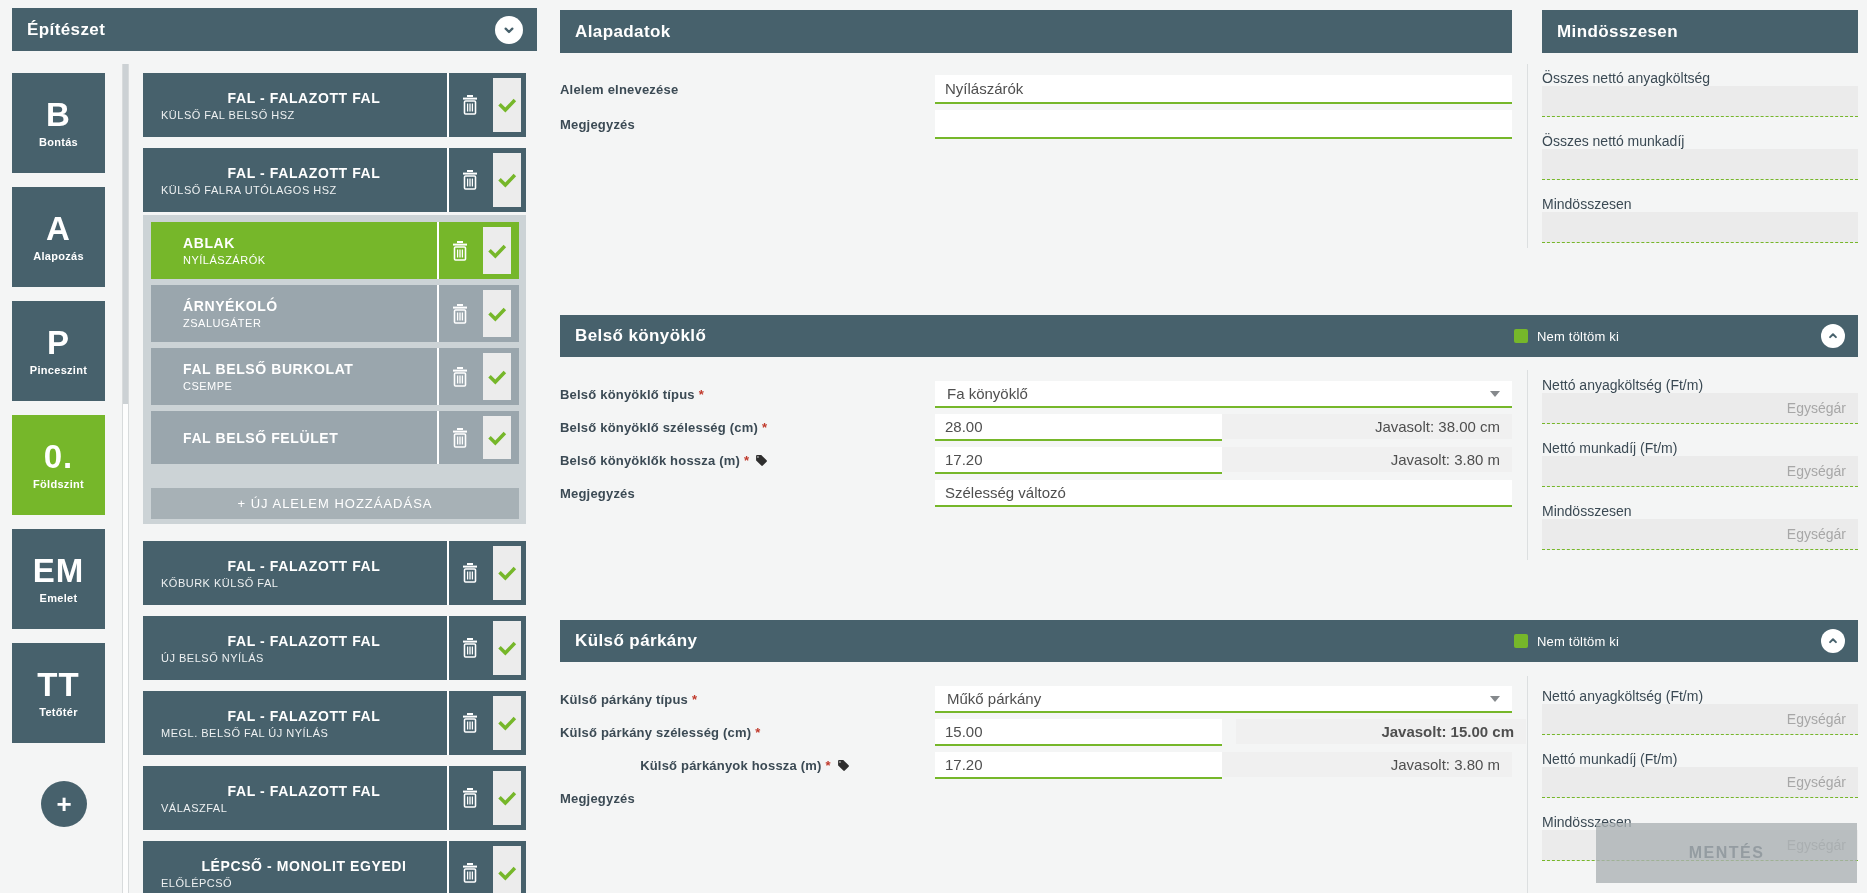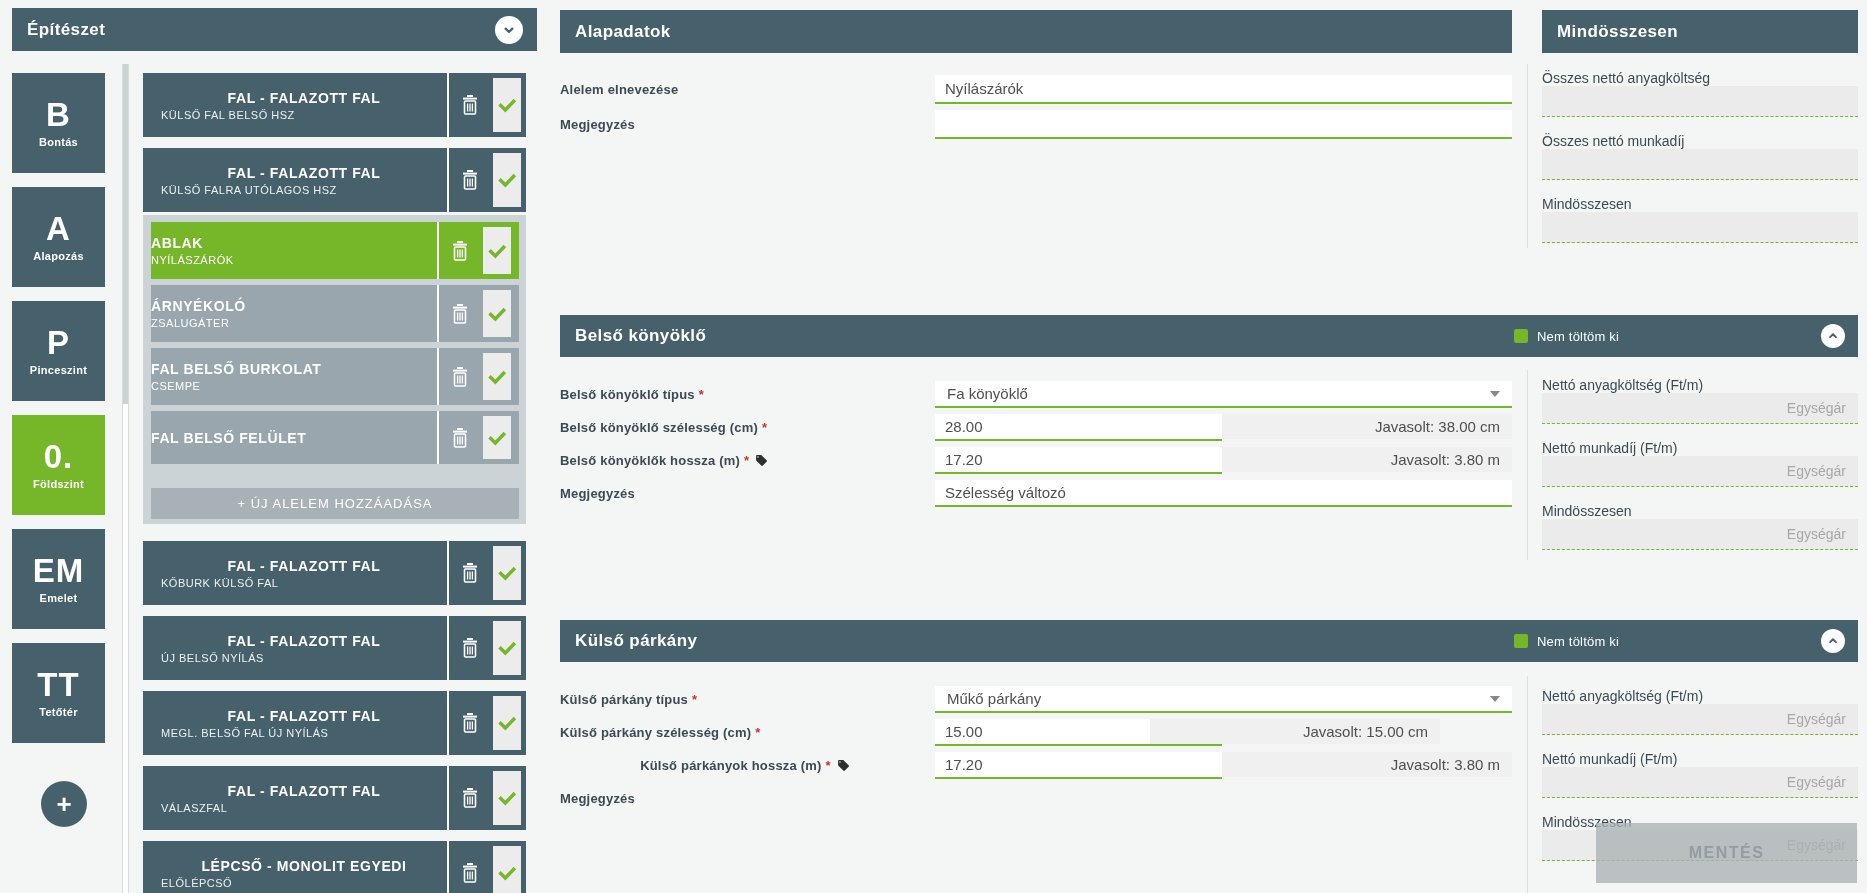--- a/index.html
+++ b/index.html
@@ -37,21 +37,21 @@
   .itm .s { font-size:11px; letter-spacing:.5px; margin-top:3px; color:#eef1f2; white-space:nowrap; }
   .itm .sep { width:2px; background:#fff; }
   .itm .trash { width:42px; display:flex; align-items:center; justify-content:center; cursor:pointer; }
   .itm .chk { width:28px; margin:5px 5px 5px 2px; background:#ececec; display:flex; align-items:center;
               justify-content:center; cursor:pointer; }
 
   .grp { position:absolute; left:143px; top:215px; width:383px; height:309px; background:#ccd3d6; }
   .sub { position:absolute; left:8px; width:368px; background:#9aa6ad; color:#fff; display:flex;
          align-items:stretch; cursor:pointer; }
   .sub.active { background:#76b72a; }
-  .sub .txt { flex:1; display:flex; flex-direction:column; justify-content:center; padding-left:0; overflow:hidden; }
+  .sub .txt { flex:1; display:flex; flex-direction:column; justify-content:center; padding-left:32px; overflow:hidden; }
   .sub .t { font-size:14px; font-weight:bold; letter-spacing:.6px; white-space:nowrap; }
   .sub .s { font-size:11px; letter-spacing:.5px; margin-top:3px; white-space:nowrap; }
   .sub .sep { width:2px; background:#fff; }
   .sub .trash { width:42px; display:flex; align-items:center; justify-content:center; cursor:pointer; }
   .sub .chk { width:28px; margin:5px 8px 5px 2px; background:#ececec; display:flex; align-items:center;
               justify-content:center; cursor:pointer; }
   .addsub { position:absolute; left:8px; top:273px; width:368px; height:31px; background:#a7b1b6; color:#fff;
             font-size:13px; letter-spacing:1px; display:flex; align-items:center; justify-content:center; cursor:pointer; }
 
   
@@ -478,21 +478,21 @@
   <div class="selrow" style="left:935px; top:686px; width:577px; height:27px;">
     <span>Műkő párkány</span>
     <span class="caret"></span>
   </div>
 
   <div class="flabel" style="top:719px;">
     <span>Külső párkány szélesség (cm)</span>
       <span class="req">*</span>
   </div>
   <input class="inp" style="left: 935px; top: 719px; width: 287px; height: 27px;" value="15.00">
-  <div class="sugg" style="left:1150px; top:719px; width:290px; height:25px;">Javasolt: 15.00 cm</div>
+  <div class="sugg" style="left:1236px; top:719px; width:290px; height:25px;font-weight:bold;">Javasolt: 15.00 cm</div>
 
   <div class="flabel" style="top:752px;justify-content:center;">
     <span>Külső párkányok hossza (m)</span>
       <span class="req">*</span>
     <span class="tagico">
         <svg width="13" height="13" viewBox="0 0 24 24" fill="#2e2e2e">
           <path d="M21.41 11.58l-9-9C12.05 2.22 11.55 2 11 2H4c-1.1 0-2 .9-2 2v7c0 .55.22 1.05.59 1.42l9 9c.36.36.86.58 1.41.58.55 0 1.05-.22 1.41-.59l7-7c.37-.36.59-.86.59-1.41 0-.55-.23-1.06-.59-1.42zM5.5 7C4.67 7 4 6.33 4 5.5S4.67 4 5.5 4 7 4.67 7 5.5 6.33 7 5.5 7z"></path>
         </svg>
       </span>
   </div>

